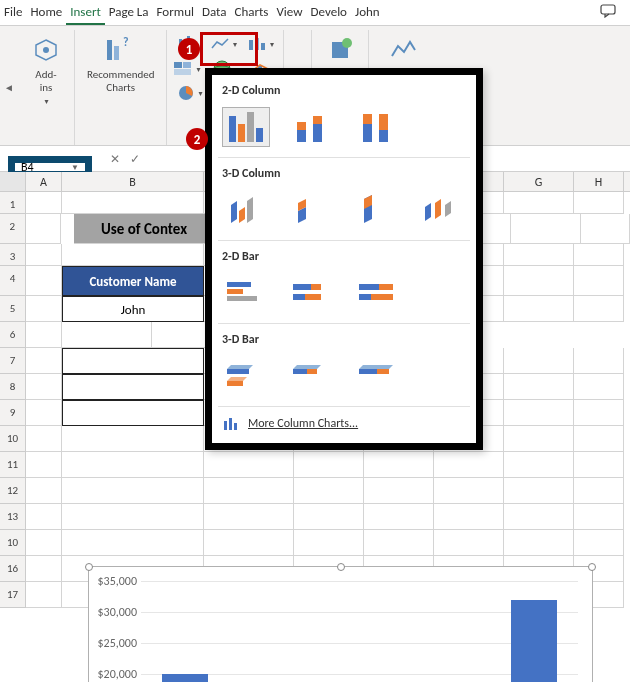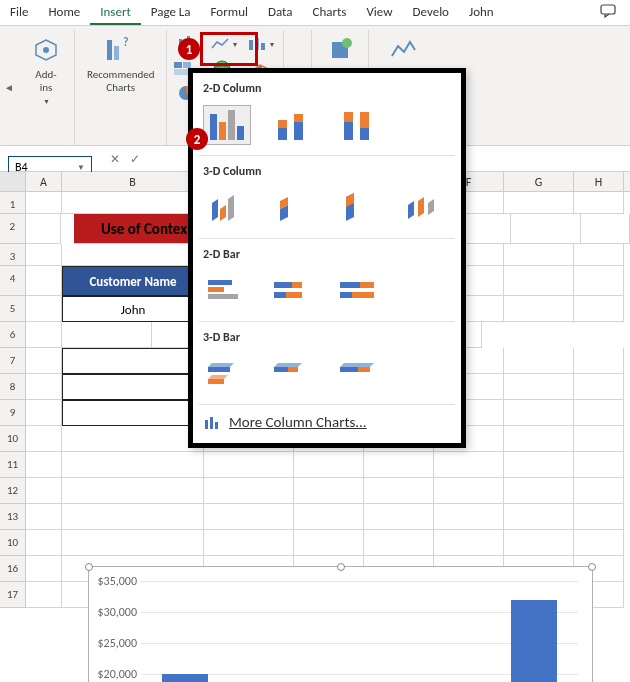--- a/index.html
+++ b/index.html
@@ -1,66 +1,66 @@
 <!DOCTYPE html>
 <html><head>
 <meta charset="utf-8">
 <style>
 * { box-sizing: border-box; margin: 0; padding: 0; font-family: "Segoe UI", Calibri, sans-serif; }
 body { background: #fff; width: 630px; height: 682px; overflow: hidden; position: relative; user-select: none; }
 
 
 .tabs { display: flex; height: 26px; border-bottom: 1px solid #d0d0d0; font-size: 13px; color: #333; }
-.tab { padding: 4px 10px; cursor: pointer; }
+.tab { padding: 4px 4px; cursor: pointer; }
 .tab.active { background: #fff; border-bottom: 2px solid #217346; color: #217346; }
 .tab.comment-icon { margin-left: auto; padding-right: 14px; }
 
 
 .ribbon { height: 120px; display: flex; background: #f3f2f1; border-bottom: 1px solid #d0d0d0; padding: 4px 0 0; position: relative; }
 .nav-left { width: 18px; display:flex; align-items:center; justify-content:center; color:#666; font-size:10px; }
 .group { display:flex; flex-direction:column; align-items:center; padding: 2px 8px 2px; border-right:1px solid #d8d8d8; font-size:11px; color:#444; }
 .group-btn { display:flex; flex-direction:column; align-items:center; gap:2px; padding:2px 4px; cursor:pointer; }
 .group-label { font-size:11px; color:#555; margin-top: auto; padding-bottom:2px; text-align:center; }
 .bigicon { width:32px; height:32px; display:flex; align-items:center; justify-content:center; }
 .chart-mini { display:flex; align-items:flex-end; gap:1px; height:18px; }
 .chart-mini span { width:3px; background:#5b8dbe; }
 .dropdown-arrow { font-size:8px; color:#555; margin-left:1px; }
 
 
 .callout-box { position:absolute; border:3px solid #c00000; pointer-events:none; }
 .callout-circle { position:absolute; width:22px; height:22px; border-radius:50%; background:#c00000; color:#fff; font-weight:bold; display:flex; align-items:center; justify-content:center; font-size:13px; z-index:200; pointer-events:none; }
 
 
-.chart-dropdown { position:absolute; top:68px; left:188px; width:278px; background:#fff; border:5px solid #000000; box-shadow:3px 3px 8px rgba(0,0,0,.2); z-index:100; padding-bottom:4px; }
+.chart-dropdown { position:absolute; top:68px; left:205px; width:278px; background:#fff; border:7px solid #000000; box-shadow:3px 3px 8px rgba(0,0,0,.2); z-index:100; padding-bottom:4px; }
 .chart-dropdown h4 { font-size:12px; font-weight:600; padding:8px 10px 6px; color:#333; }
 .chart-row { display:flex; gap:18px; padding:4px 10px 10px; }
 .chart-opt { width:48px; height:40px; display:flex; align-items:center; justify-content:center; cursor:pointer; border:1px solid transparent; }
 .chart-opt.highlight { background:#eee; border:1px solid #b0b0b0; }
 .hr { height:1px; background:#e0e0e0; margin:0 6px; }
-.more-row { display:flex; align-items:center; gap:8px; padding:8px 10px; font-size:15px; color:#333; cursor:pointer; }
+.more-row { display:flex; align-items:center; gap:8px; padding:8px 10px; font-size:12px; color:#333; cursor:pointer; }
 
 
 .fbar { height:26px; display:flex; align-items:center; border-bottom:1px solid #d0d0d0; font-size:12px; }
-.namebox { width:84px; height:22px; border:1px solid #0c4a6e; margin:16px 18px 0 8px; padding:2px 6px; display:flex; align-items:center; justify-content:space-between; }
+.namebox { width:84px; height:22px; border:7px solid #0c4a6e; margin:16px 18px 0 8px; padding:2px 6px; display:flex; align-items:center; justify-content:space-between; }
 .namebox .arr { font-size:8px; color:#666; }
 .fx-icons { display:flex; gap:10px; color:#777; padding-right:8px; }
 
 
 .grid-wrap { position:relative; }
 .colheads { display:flex; height:20px; background:#f3f2f1; border-bottom:1px solid #ccc; font-size:12px; color:#333; }
 .colheads .rh { width:26px; border-right:1px solid #ccc; background:#e6e6e6; }
 .colheads .ch { border-right:1px solid #ccc; text-align:center; line-height:20px; }
 .row { display:flex; height:26px; font-size:13px; }
 .row.hrow { height:22px; }
 .rowh { width:26px; background:#f3f2f1; border-right:1px solid #ccc; border-bottom:1px solid #ccc; text-align:center; font-size:11px; color:#444; line-height:26px; }
 .cell { border-right:1px solid #d4d4d4; border-bottom:1px solid #d4d4d4; padding:2px 4px; display:flex; align-items:center; }
 
 .wA{width:36px}.wB{width:142px}.wC{width:90px}.wD{width:70px}.wE{width:70px}.wF{width:70px}.wG{width:70px}.wH{width:50px}
 
-.title-cell { background:#b91c1c; font-weight:bold; font-size:15px; justify-content:center;margin-left:13px; }
+.title-cell { background:#a3a3a3; font-weight:bold; font-size:15px; justify-content:center;margin-left:13px; }
 .head-cell { background:#305496; color:#fff; font-weight:bold; justify-content:center; border:1px solid #222; }
 .data-cell { border:1px solid #222; justify-content:center; }
 
 
 .chartobj { position:absolute; left:88px; top:394px; width:505px; height:270px; border:1px solid #b0b0b0; background:#fff; }
 .chartobj .handle { position:absolute; width:8px; height:8px; background:#fff; border:1px solid #888; border-radius:50%; }
 .chart-plot { position:absolute; left:52px; top:14px; right:14px; bottom:36px; }
 .ygrid { position:absolute; left:0; right:0; height:0; border-top:1px solid #e6e6e6; }
 .ylab { position:absolute; left:-48px; width:44px; text-align:right; font-size:12px; color:#666; transform:translateY(-50%); }
 .bar { position:absolute; bottom:0; width:46px; background:#4472c4; }

